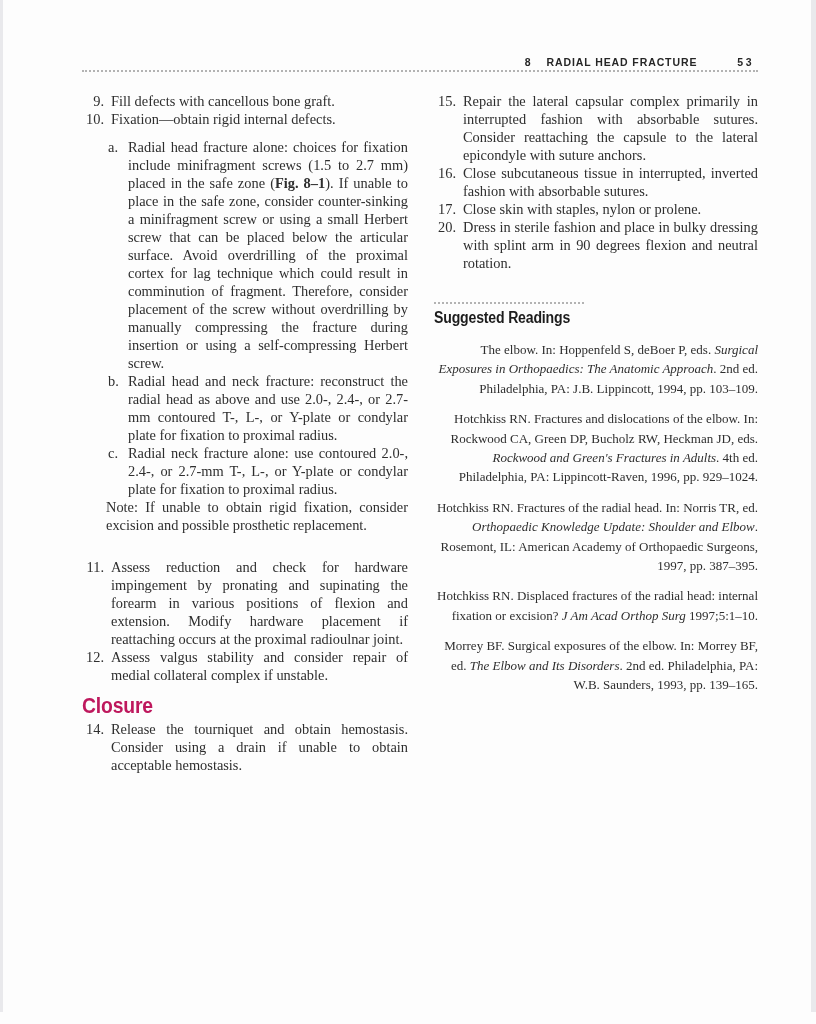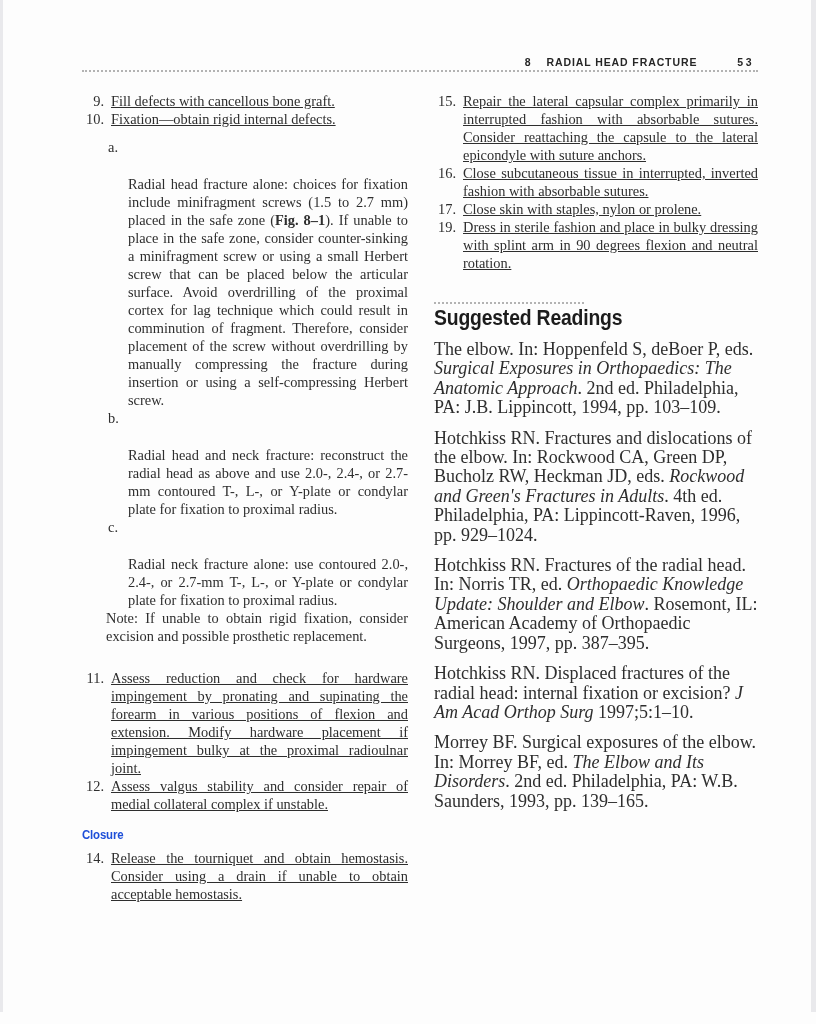--- a/index.html
+++ b/index.html
@@ -35,56 +35,56 @@
     position: absolute; top: 92px; left: 82px; width: 676px;
     display: flex; gap: 26px;
   }
   .col { font-size: 14.4px; line-height: 18px; }
   .col.left  { width: 326px; }
   .col.right { width: 324px; }
 
   
   .li { display: flex; }
   .li .num { flex: 0 0 22px; text-align: right; white-space: nowrap; }
-  .li .txt { flex: 1; margin-left: 7px; text-align: justify; text-decoration: underline; }
+  .li .txt { flex: 1; margin-left: 7px; text-align: justify; }
 
   
   .sub { display: flex; margin-left: 26px; }
   .sub .letter { flex: 0 0 13px; }
-  .sub .txt { flex: 1; margin-left: 7px; text-align: justify; margin-top: 37px; }
+  .sub .txt { flex: 1; margin-left: 7px; text-align: justify; }
 
   .subnote { margin-left: 24px; text-align: justify; }
 
   
   .li + .sub { margin-top: 10px; }
   .sub + .li, .subnote + .li { margin-top: 24px; }
 
   .bold-run { font-weight: bold; }
   .italic-run { font-style: italic; }
 
   
   .closure-heading {
     font-family: "Liberation Sans", sans-serif;
-    font-weight: bold; font-size: 13px; color: #1d4ed8;
+    font-weight: bold; font-size: 22px; color: #be185d;
     margin: 13px 0 5px;
   }
   .condensed { display: inline-block; transform: scaleX(0.88); transform-origin: 0 50%; letter-spacing: -0.2px; }
 
   .section-divider {
     border-top: 2px dotted #b3b3b3; height: 0;
     width: 150px; margin: 30px 0 0;
   }
   .section-heading {
     font-family: "Liberation Sans", sans-serif;
-    font-weight: bold; font-size: 22px; color: #1c1c1c;
+    font-weight: bold; font-size: 16px; color: #1c1c1c;
     margin: 5px 0 13px;
   }
 
   
-  .ref { font-size: 18px; line-height: 19.4px; margin: 0 0 11px; text-align: left; }
+  .ref { font-size: 13px; line-height: 19.4px; margin: 0 0 11px; text-align: right; }
 </style>
 </head>
 <body>
 
 <div class="edge-strip left"></div>
 <div class="edge-strip right"></div>
 
 <div class="running-head">
   <span class="chapter-number">8</span>
   <span class="chapter-title">RADIAL HEAD FRACTURE</span>
@@ -110,21 +110,21 @@
         <span class="letter">b.</span>
         <span class="txt"><span>Radial head and neck fracture: reconstruct the radial head as above and use 2.0-, 2.4-, or 2.7-mm contoured T-, L-, or Y-plate or condylar plate for fixation to proximal radius.</span></span>
       </div>
       <div class="sub">
         <span class="letter">c.</span>
         <span class="txt"><span>Radial neck fracture alone: use contoured 2.0-, 2.4-, or 2.7-mm T-, L-, or Y-plate or condylar plate for fixation to proximal radius.</span></span>
       </div>
       <div class="subnote"><span>Note: If unable to obtain rigid fixation, consider excision and possible prosthetic replacement.</span></div>
       <div class="li">
         <span class="num">11.</span>
-        <span class="txt"><span>Assess reduction and check for hardware impingement by pronating and supinating the forearm in various positions of flexion and extension. Modify hardware placement if impingement bulky at the proximal radioulnar joint.</span></span>
+        <span class="txt"><span>Assess reduction and check for hardware impingement by pronating and supinating the forearm in various positions of flexion and extension. Modify hardware placement if reattaching occurs at the proximal radioulnar joint.</span></span>
       </div>
       <div class="li">
         <span class="num">12.</span>
         <span class="txt"><span>Assess valgus stability and consider repair of medial collateral complex if unstable.</span></span>
       </div>
       <div class="closure-heading"><span class="condensed">Closure</span></div>
       <div class="li">
         <span class="num">14.</span>
         <span class="txt"><span>Release the tourniquet and obtain hemostasis. Consider using a drain if unable to obtain acceptable hemostasis.</span></span>
       </div>
@@ -136,21 +136,21 @@
       </div>
       <div class="li">
         <span class="num">16.</span>
         <span class="txt"><span>Close subcutaneous tissue in interrupted, inverted fashion with absorbable sutures.</span></span>
       </div>
       <div class="li">
         <span class="num">17.</span>
         <span class="txt"><span>Close skin with staples, nylon or prolene.</span></span>
       </div>
       <div class="li">
-        <span class="num">19.</span>
+        <span class="num">20.</span>
         <span class="txt"><span>Dress in sterile fashion and place in bulky dressing with splint arm in 90 degrees flexion and neutral rotation.</span></span>
       </div>
       <div class="section-divider"></div>
       <div class="section-heading"><span class="condensed">Suggested Readings</span></div>
       <p class="ref"><span>The elbow. In: Hoppenfeld S, deBoer P, eds. </span><span class="italic-run">Surgical Exposures in Orthopaedics: The Anatomic Approach</span><span>. 2nd ed. Philadelphia, PA: J.B. Lippincott, 1994, pp. 103–109.</span></p>
       <p class="ref"><span>Hotchkiss RN. Fractures and dislocations of the elbow. In: Rockwood CA, Green DP, Bucholz RW, Heckman JD, eds. </span><span class="italic-run">Rockwood and Green's Fractures in Adults</span><span>. 4th ed. Philadelphia, PA: Lippincott-Raven, 1996, pp. 929–1024.</span></p>
       <p class="ref"><span>Hotchkiss RN. Fractures of the radial head. In: Norris TR, ed. </span><span class="italic-run">Orthopaedic Knowledge Update: Shoulder and Elbow</span><span>. Rosemont, IL: American Academy of Orthopaedic Surgeons, 1997, pp. 387–395.</span></p>
       <p class="ref"><span>Hotchkiss RN. Displaced fractures of the radial head: internal fixation or excision? </span><span class="italic-run">J Am Acad Orthop Surg</span><span> 1997;5:1–10.</span></p>
       <p class="ref"><span>Morrey BF. Surgical exposures of the elbow. In: Morrey BF, ed. </span><span class="italic-run">The Elbow and Its Disorders</span><span>. 2nd ed. Philadelphia, PA: W.B. Saunders, 1993, pp. 139–165.</span></p>
     </div>

